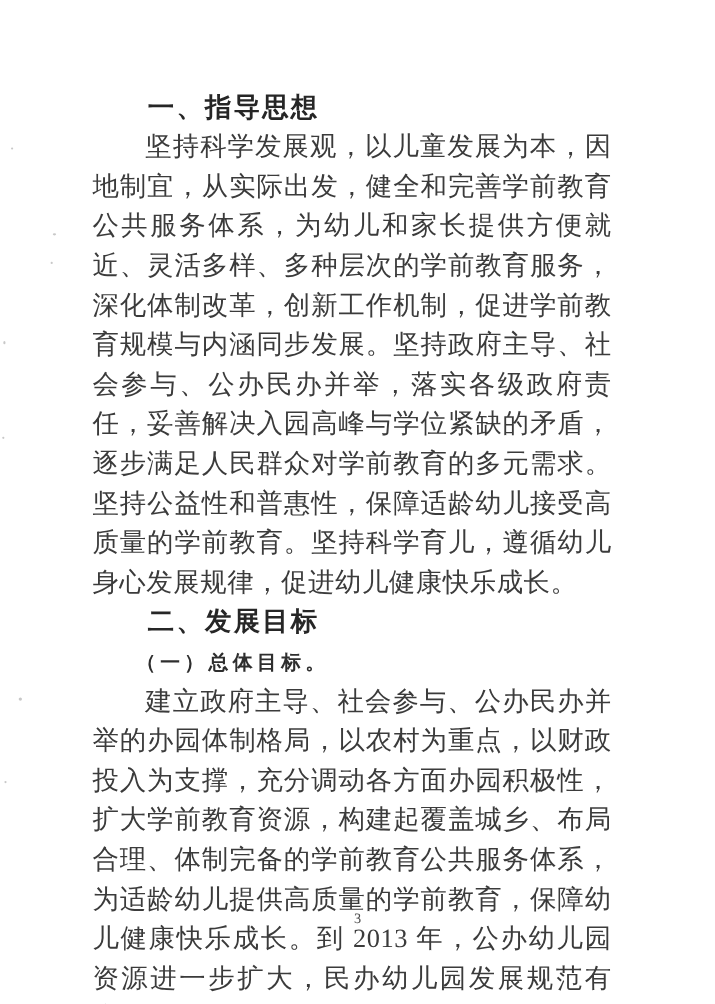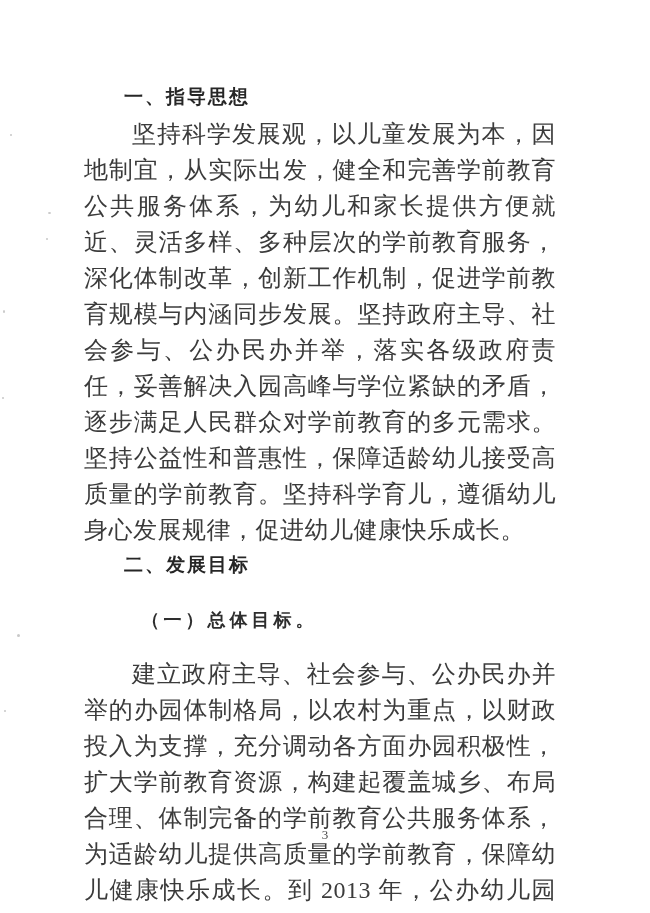--- a/index.html
+++ b/index.html
@@ -16,31 +16,31 @@
     font-family: "Liberation Serif", serif;
   }
   .content {
     position: absolute;
     left: 84px;
     top: 80px;
     width: 472px;
   }
   .section-heading {
     margin: 0;
-    font-family: Liberation Mono, monospace;
-    font-size: 19px;
+    font-family: Liberation Serif, serif;
+    font-size: 24px;
     font-weight: 700;
     color: #262626;
     line-height: 36px;
     text-indent: 2.1em;
     letter-spacing: 2px;
     text-align: left;
   }
   .sub-heading {
-    margin: 18px;
+    margin: 0;
     font-family: "Liberation Serif", serif;
     font-size: 18px;
     font-weight: 700;
     color: #2e2e2e;
     line-height: 36px;
     text-indent: 2.2em;
     letter-spacing: 4px;
     text-align: left;
   }
   .body-paragraph {

